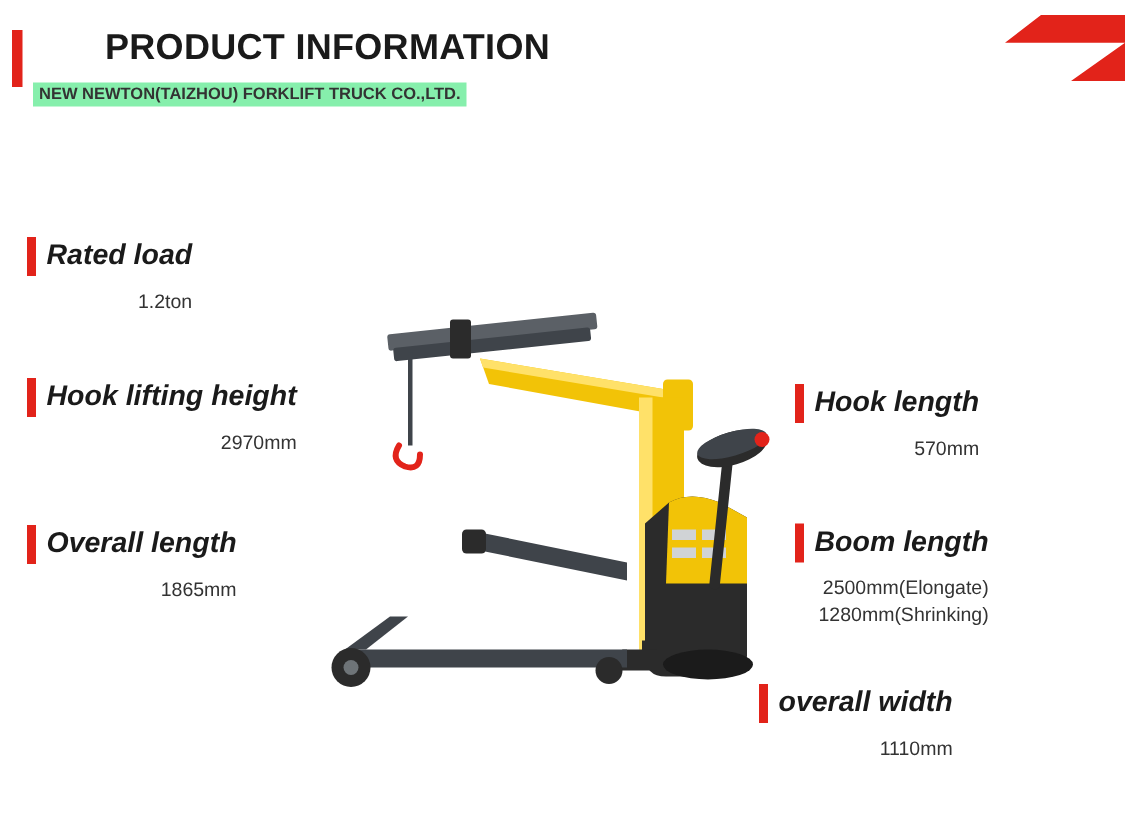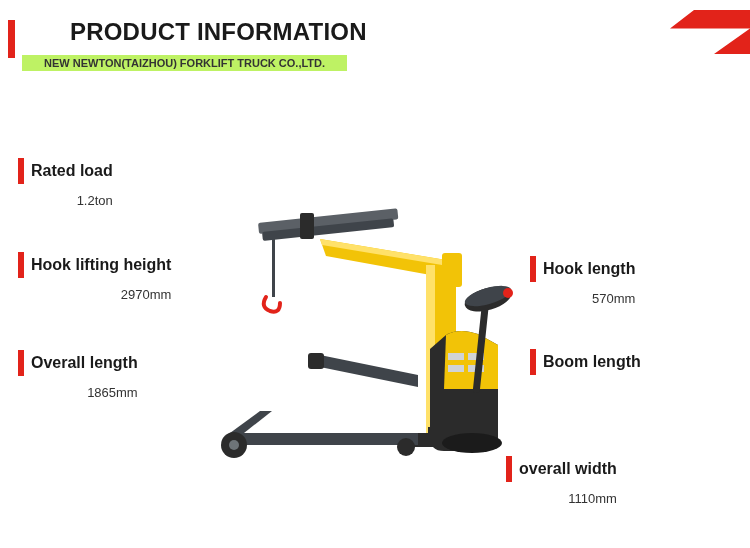--- a/index.html
+++ b/index.html
@@ -44,22 +44,22 @@
     letter-spacing: .2px;
     white-space: nowrap;
     margin-left: 48px;
   }
   .header-sub {
     position: absolute;
     left: 22px; top: 55px;
     font-size: 11px;
     font-weight: bold;
     color: #333333;
-    background: #bef264;
-    padding: 2px 22px;
+    background: #86efac;
+    padding: 2px 4px;
     white-space: nowrap;
   }
   .corner-ribbon {
     position: absolute;
     right: 0; top: 10px;
     width: 80px; height: 44px;
     background: #e2231a;
     clip-path: polygon(30% 0%, 100% 0%, 100% 100%, 55% 100%, 100% 42%, 0% 42%);
   }
 
@@ -72,25 +72,26 @@
     align-items: center;
   }
   .spec-mark {
     width: 6px;
     height: 26px;
     background: #e2231a;
     margin-right: 7px;
     flex: 0 0 auto;
   }
   .spec-title {
-    font-size: 16px;
+    font-size: 19px;
     font-weight: bold;
     color: #1a1a1a;
     line-height: 1.05;
     white-space: nowrap;
+    font-style: italic;
   }
   .spec-value {
     margin-top: 8px;
     margin-left: 13px;
     font-size: 13px;
     color: #333333;
     line-height: 1.35;
     white-space: nowrap;
     text-align: right;
   }
@@ -207,20 +208,22 @@
     <span class="spec-title">Hook length</span>
   </div>
   <div class="spec-value">570mm</div>
 </div>
 
 <div class="spec spec-boom">
   <div class="spec-head">
     <span class="spec-mark"></span>
     <span class="spec-title">Boom length</span>
   </div>
+  <div class="spec-value" style="white-space: pre-line;">2500mm(Elongate)
+1280mm(Shrinking)</div>
 </div>
 
 <div class="spec spec-width">
   <div class="spec-head">
     <span class="spec-mark"></span>
     <span class="spec-title">overall width</span>
   </div>
   <div class="spec-value">1110mm</div>
 </div>
 

